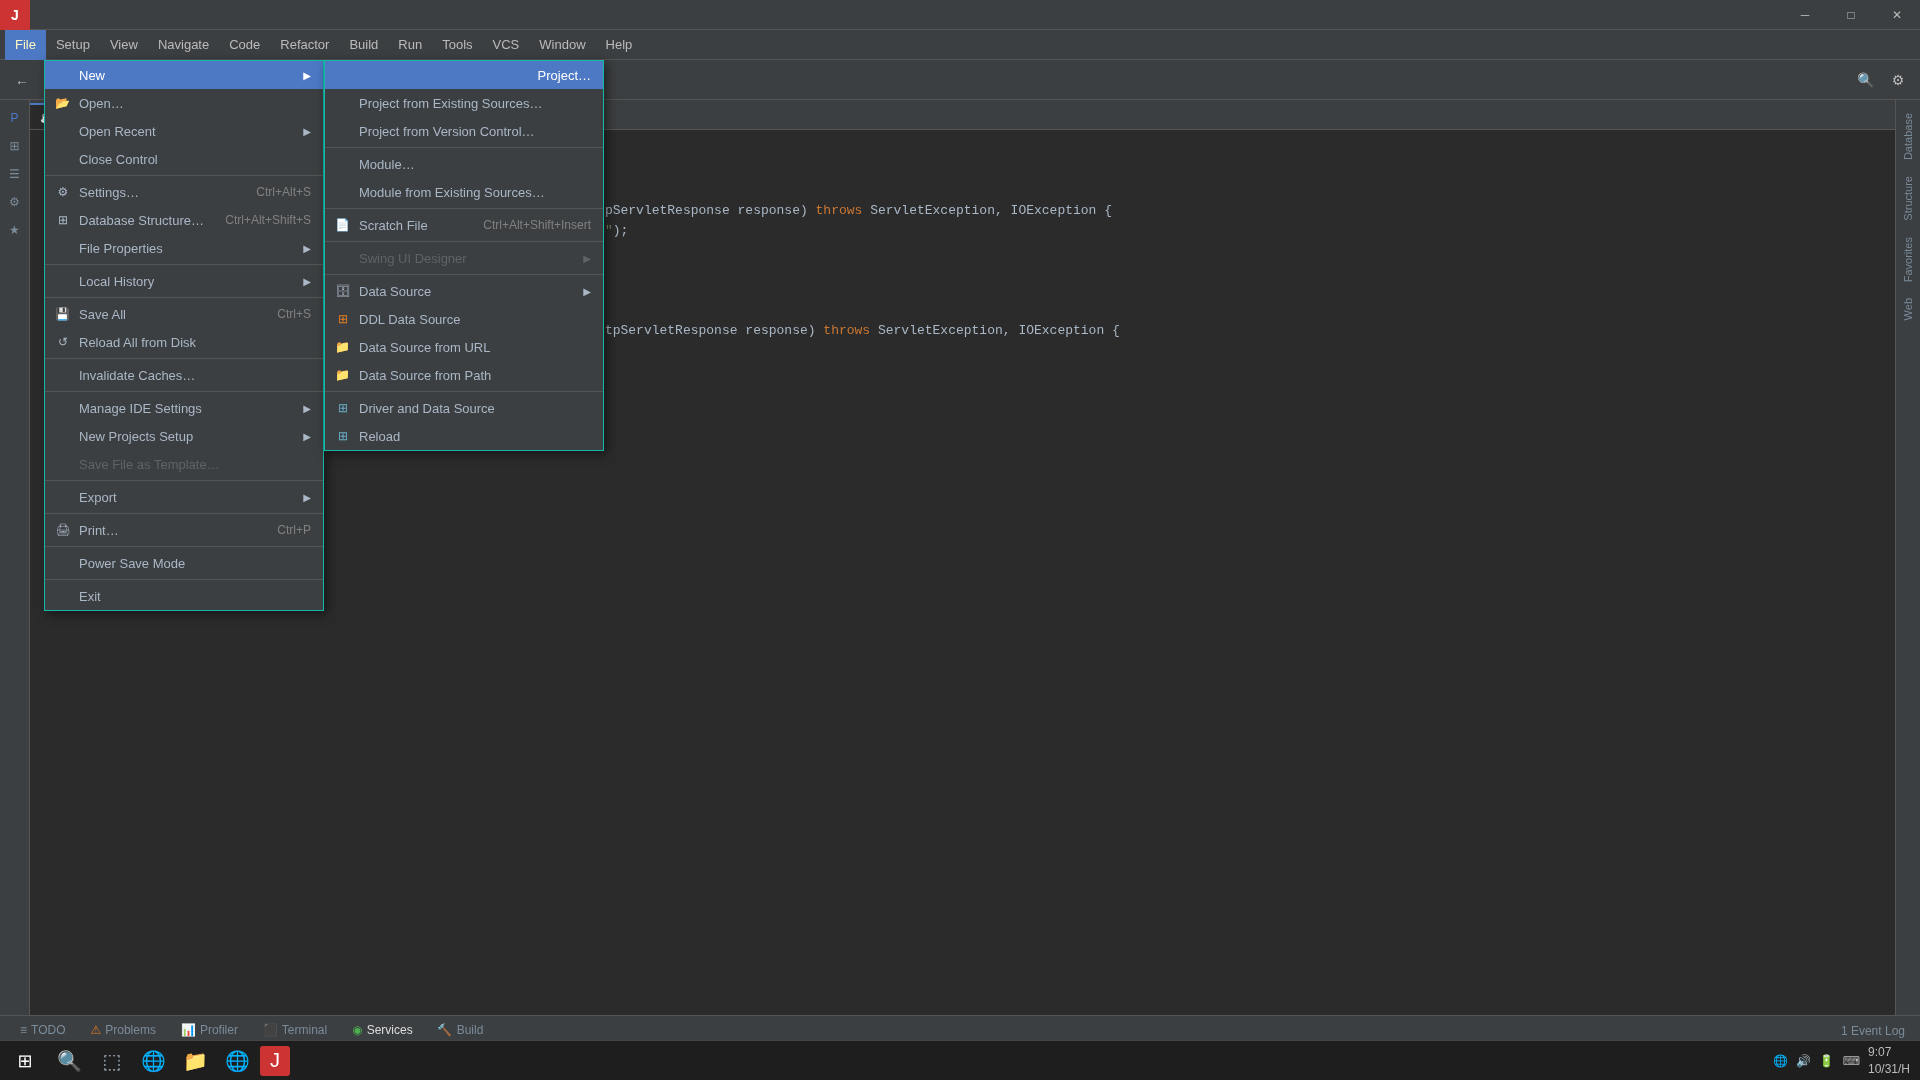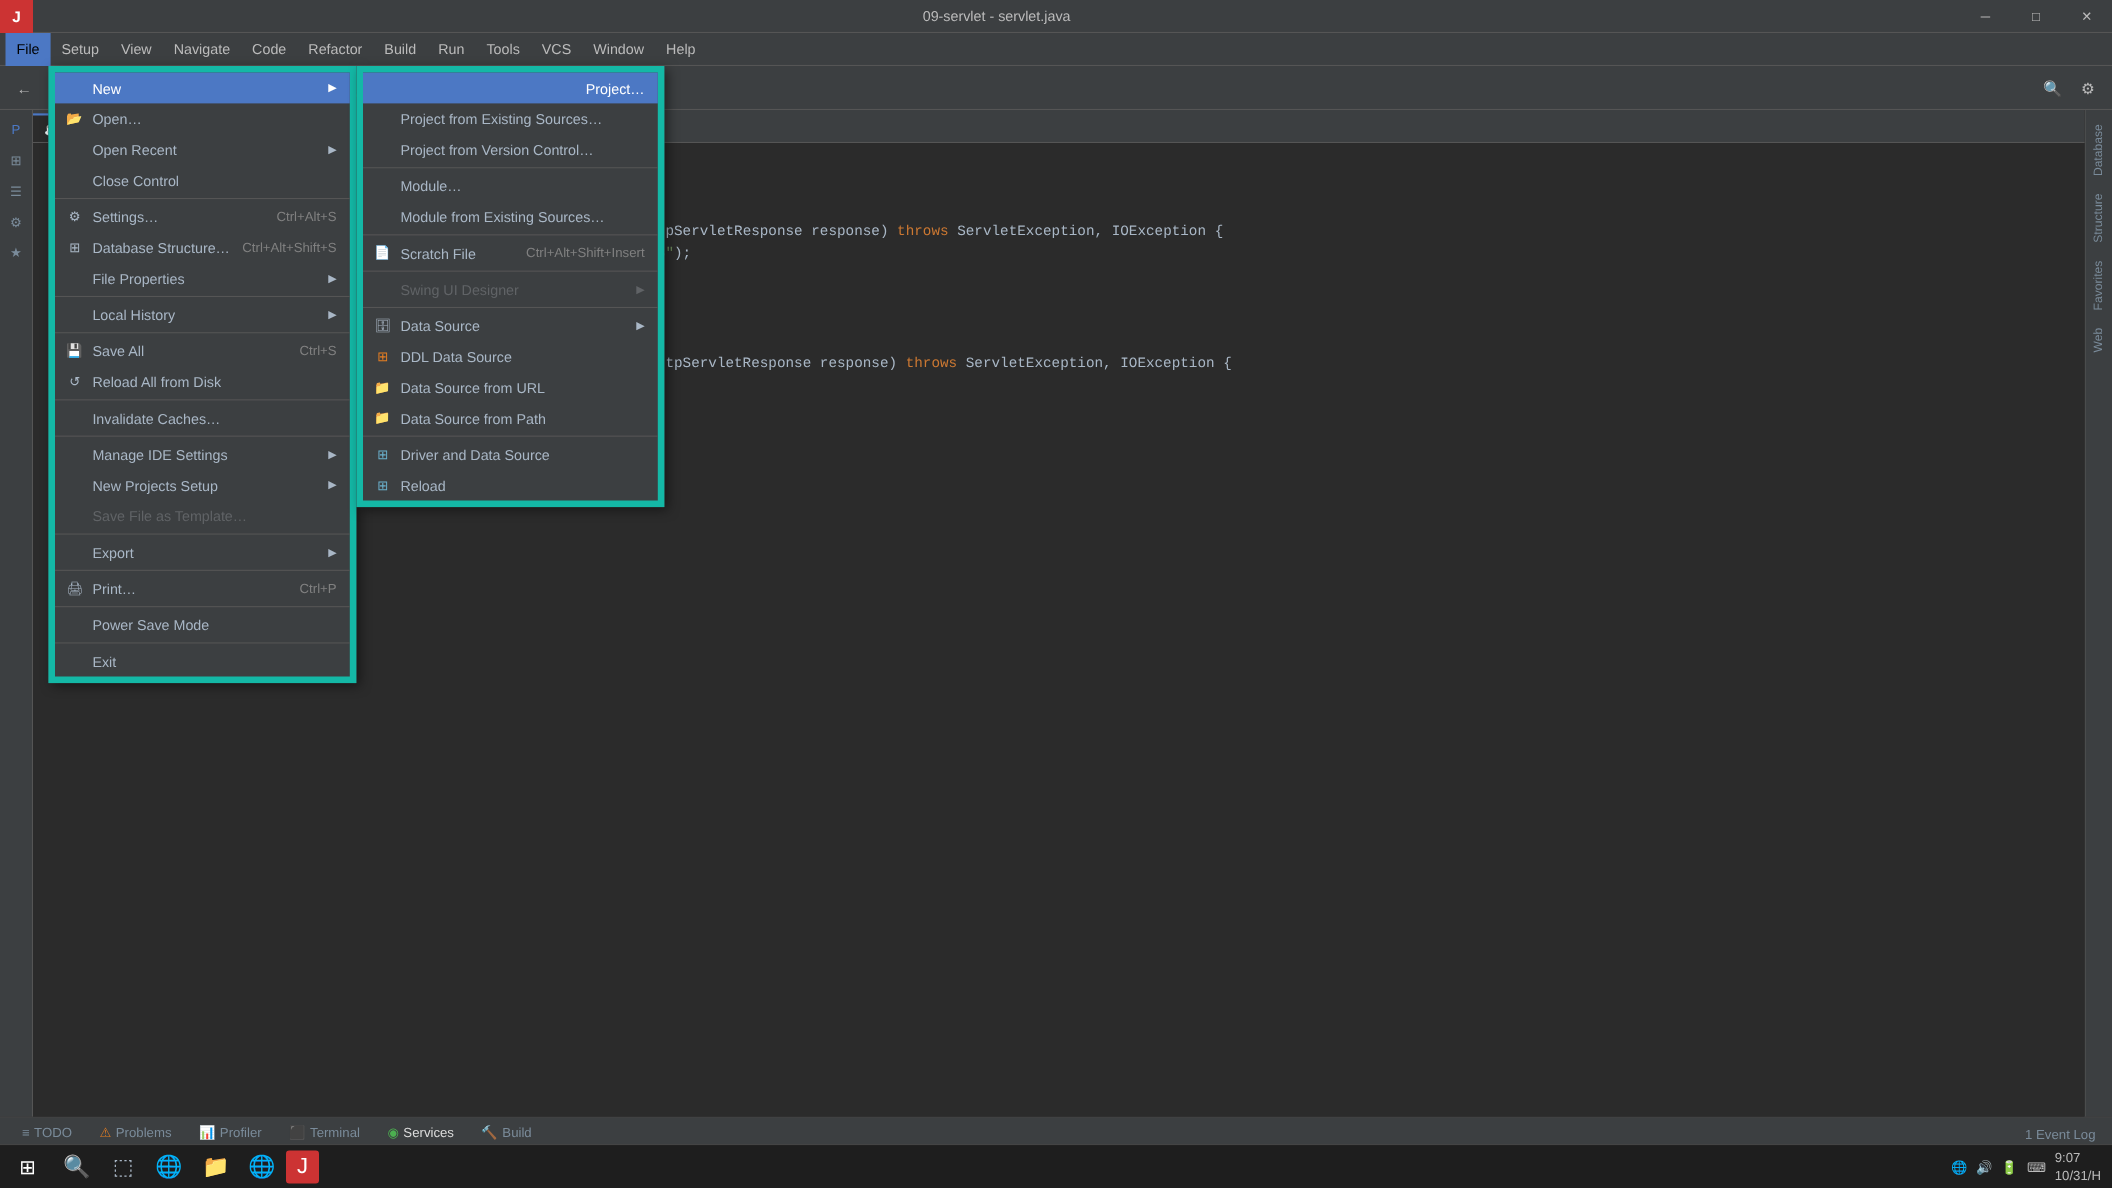--- a/index.html
+++ b/index.html
@@ -67,21 +67,21 @@
     }
     .menu-item {
       padding: 4px 10px;
       color: #bbb;
       cursor: pointer;
       font-size: 13px;
       height: 30px;
       display: flex;
       align-items: center;
     }
-    .menu-item.active { background: #4c78c4; color: #000000; }
+    .menu-item.active { background: #4c78c4; color: #fef9c3; }
 
     
     #toolbar {
       height: 40px;
       background: #3c3f41;
       display: flex;
       align-items: center;
       border-bottom: 1px solid #555;
       padding: 0 8px;
       gap: 4px;
@@ -388,21 +388,21 @@
     
     #menu-overlay {
       position: absolute;
       top: 0; left: 0; right: 0; bottom: 0;
       z-index: 100;
     }
 
     .dropdown-menu {
       position: absolute;
       background: #3c3f41;
-      border: 6px solid #14b8a6;
+      border: 1px solid #14b8a6;
       min-width: 280px;
       box-shadow: 3px 3px 10px rgba(0,0,0,0.5);
       z-index: 200;
     }
     .dropdown-menu .menu-row {
       display: flex;
       align-items: center;
       padding: 5px 12px 5px 10px;
       cursor: pointer;
       color: #a9b7c6;
@@ -461,21 +461,20 @@
       color: #bbb;
       padding: 3px 8px;
       border-bottom: 1px solid #555;
     }
   </style>
 </head>
 <body>
 
 <div id="title-bar">
   <div class="logo">J</div>
-  <span class="title-text">09-servlet - servlet.java</span>
   <div class="win-controls">
     <div class="win-btn">─</div>
     <div class="win-btn">□</div>
     <div class="win-btn close">✕</div>
   </div>
 </div>
 
 <div id="menu-bar">
   <div class="menu-item active">File</div>
   <div class="menu-item">Setup</div>

